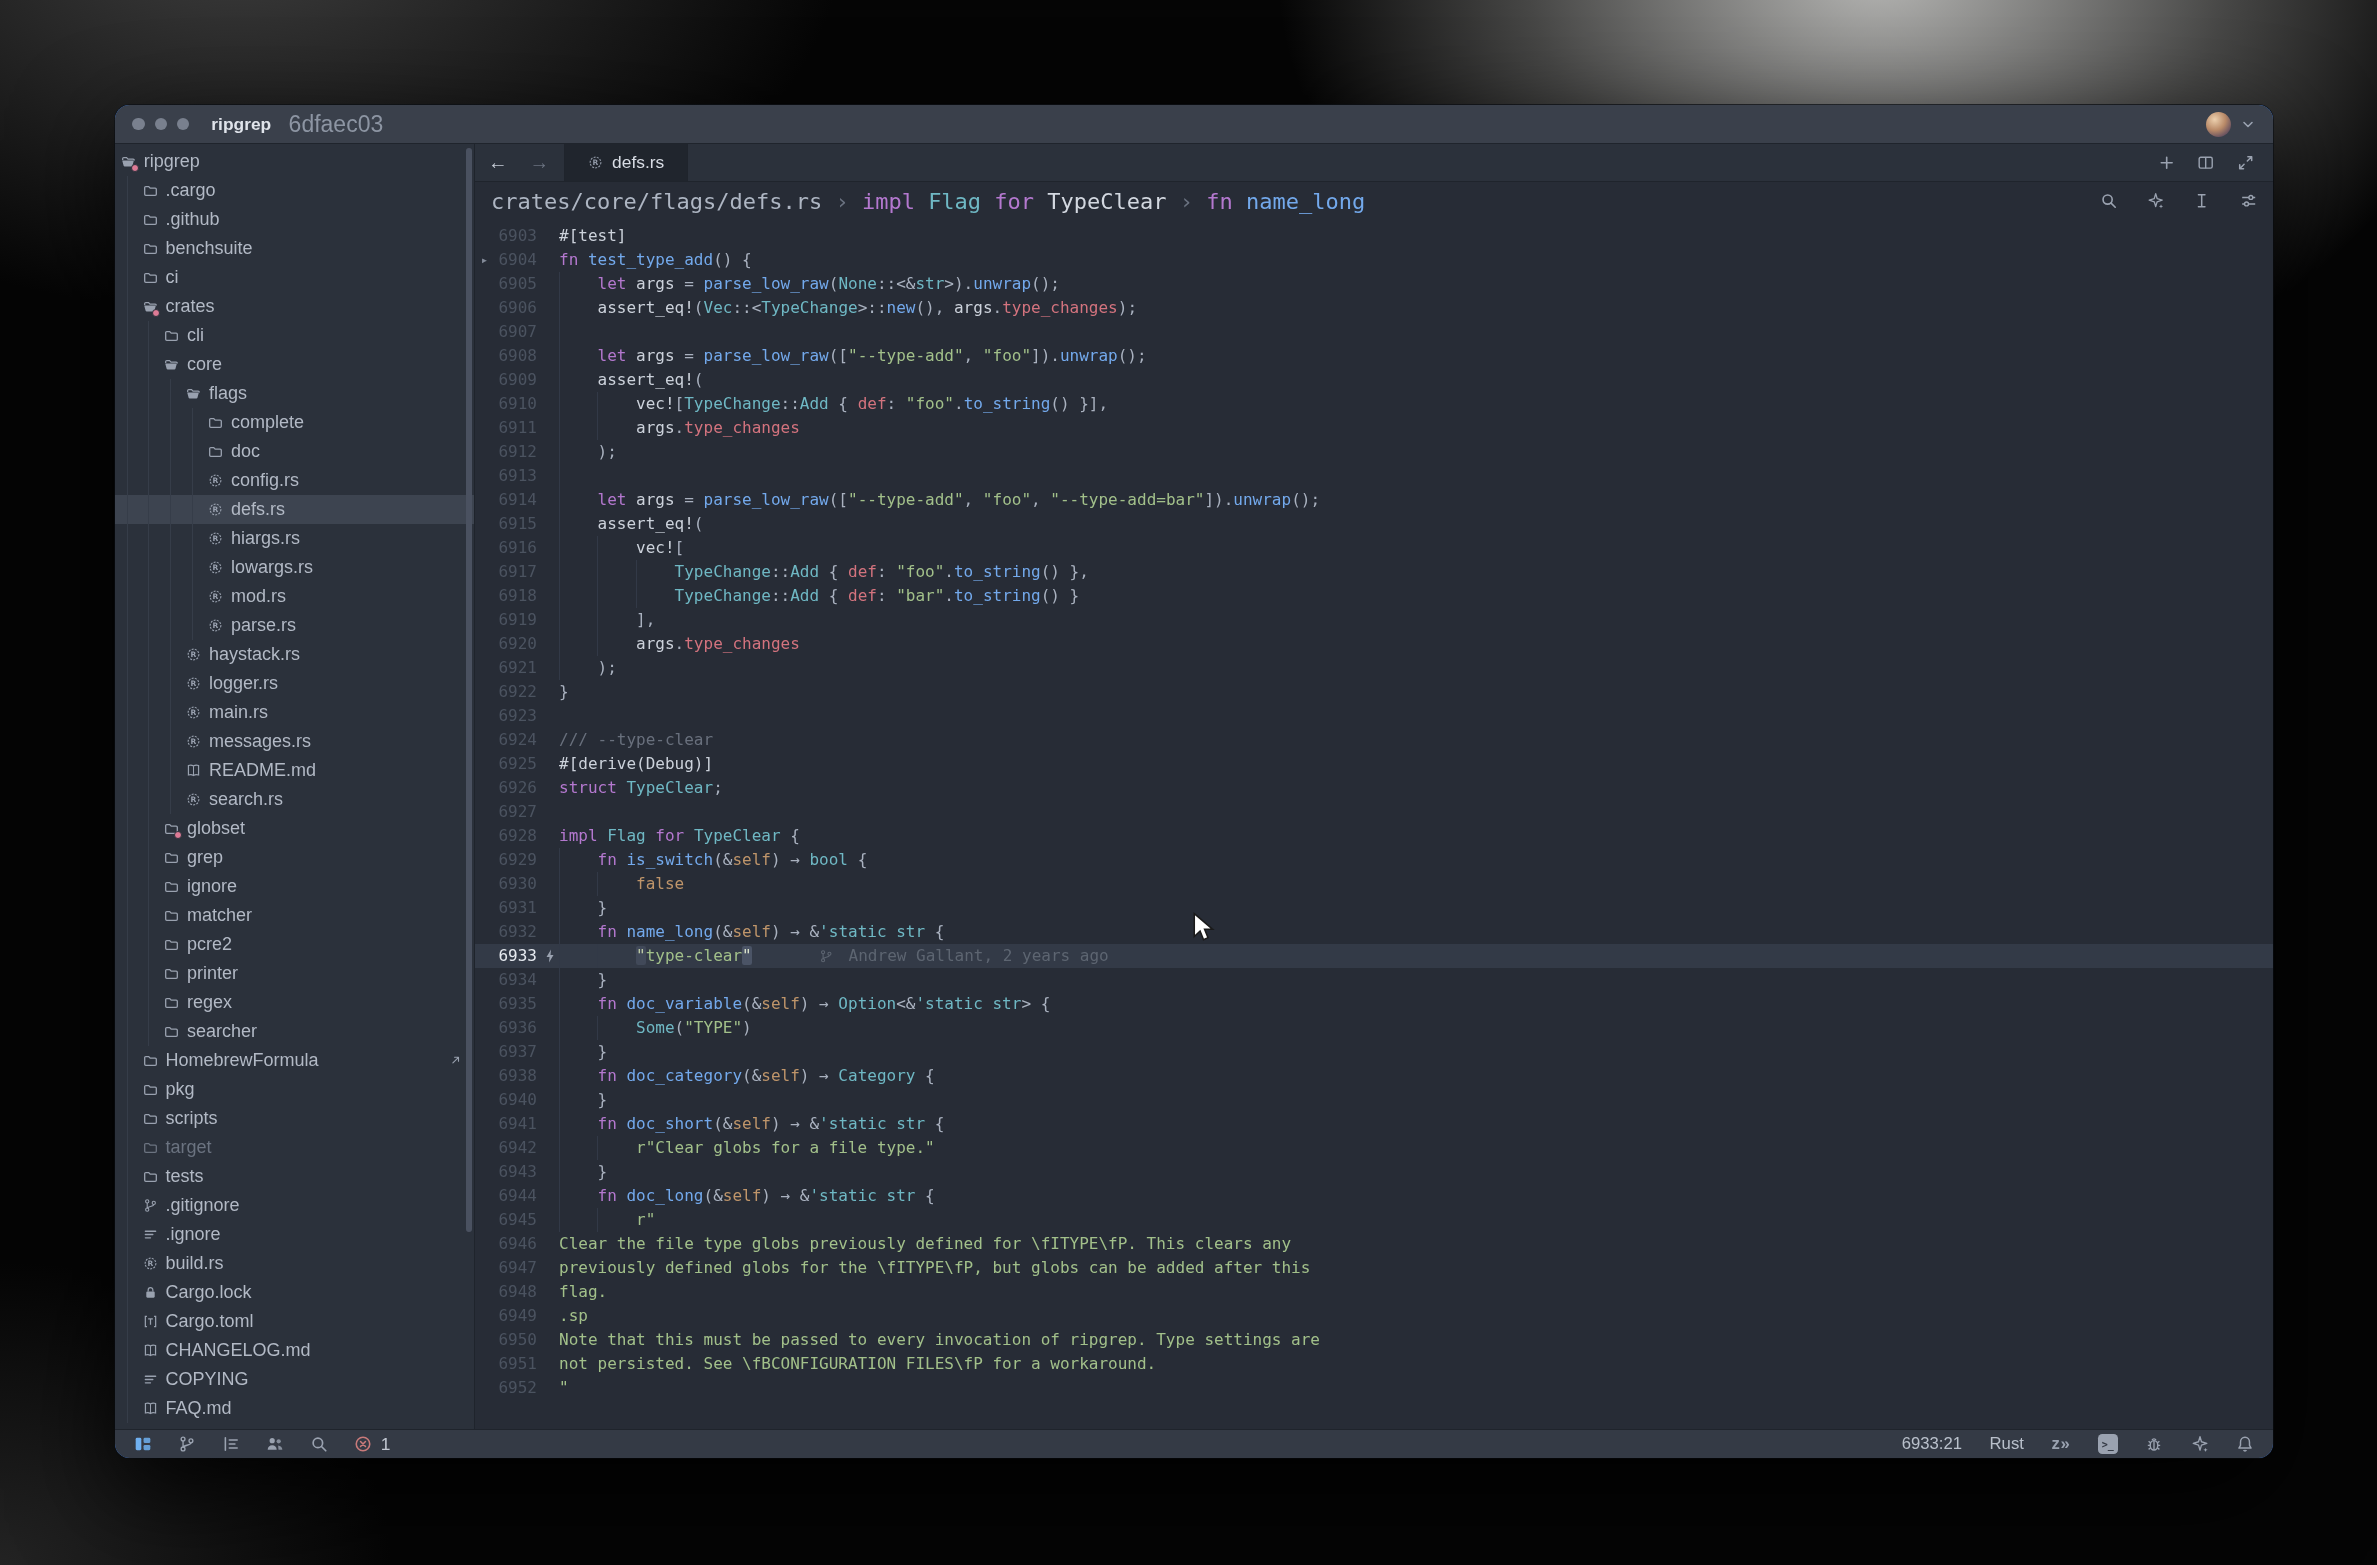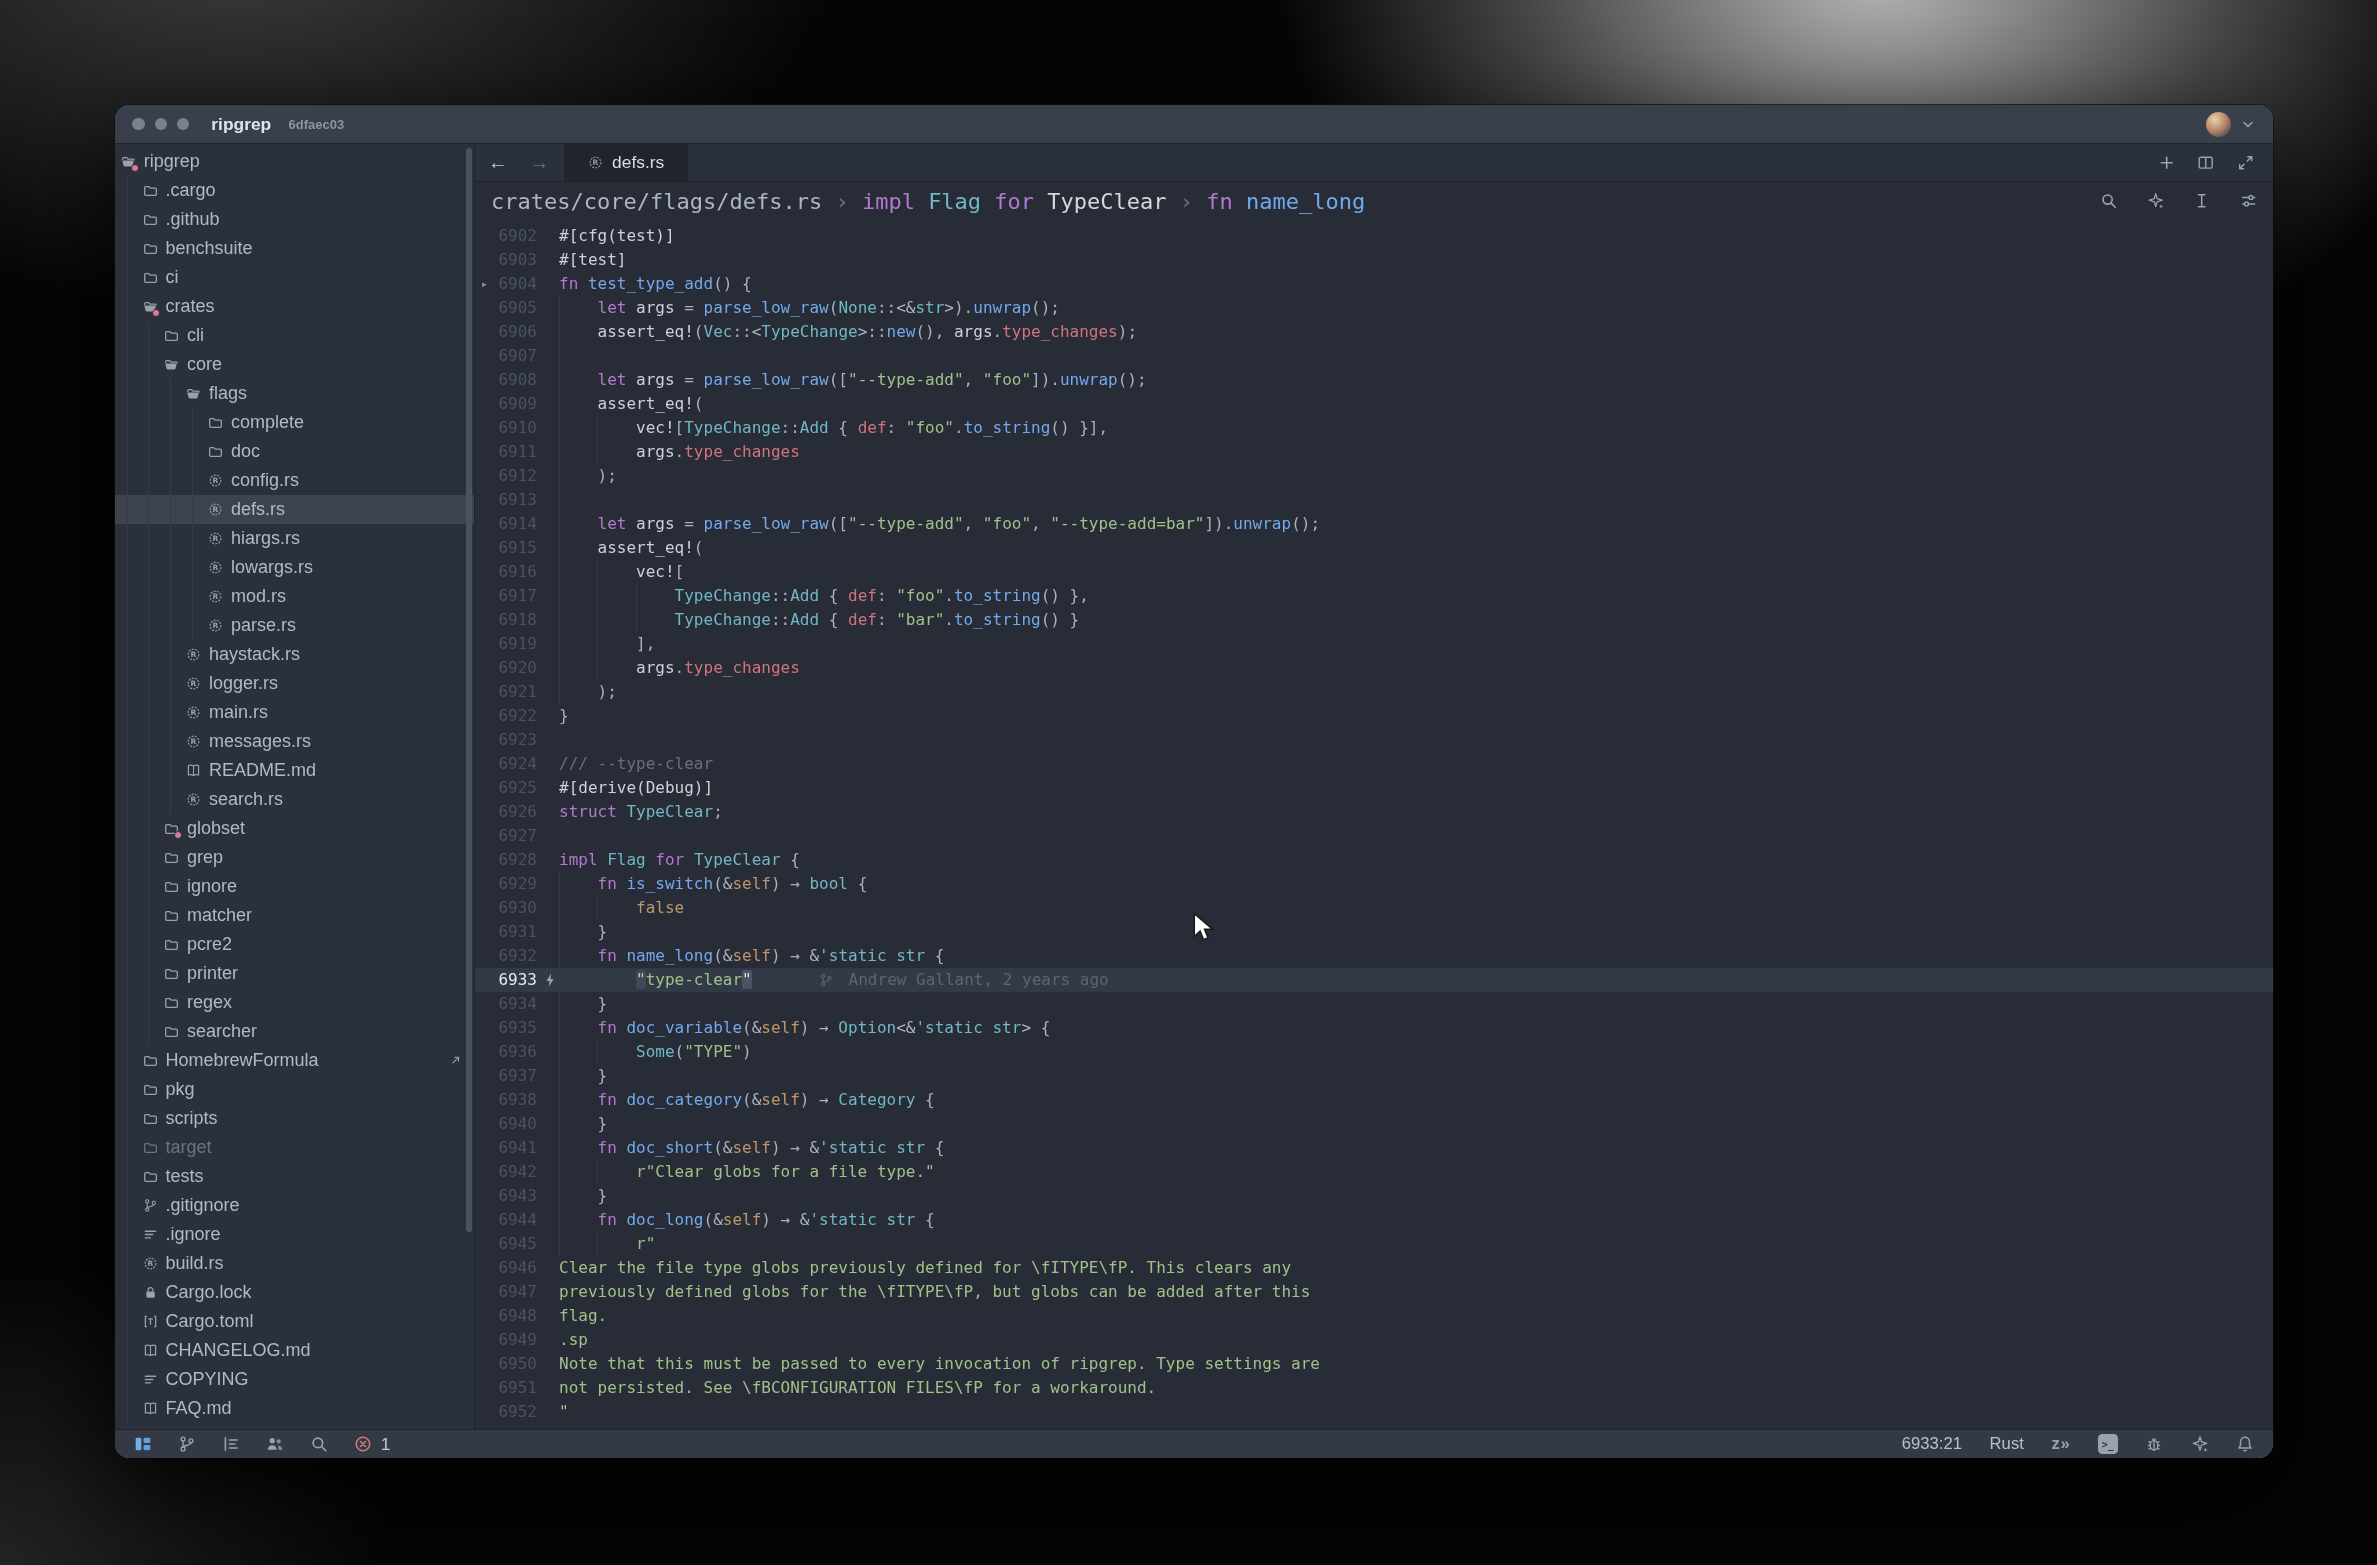--- a/index.html
+++ b/index.html
@@ -17,21 +17,21 @@
     position:absolute; left:115px; top:105px; width:2158px; height:1353px;
     border-radius:14.5px; overflow:hidden; display:flex; flex-direction:column;
     background:#3b82f6; box-shadow:0 33px 101px rgba(0,0,0,.85), 0 0 0 0.7px #11151b;
   }
   
   .titlebar { height:39px; flex:0 0 39px; background:#3a404b; border-bottom:0.7px solid #1f242c;
     display:flex; align-items:center; padding:0 17.4px; }
   .lights { display:flex; gap:10px; margin-right:22px; }
   .light { width:12.3px; height:12.3px; border-radius:50%; background:#79808e; }
   .wtitle { font-size:17.4px; font-weight:700; color:#e0e4eb; }
-  .wcommit { font-size:13px; color:#8d95a3; margin-left:17.4px; font-weight:700; }
+  .wcommit { font-size:23px; color:#8d95a3; margin-left:17.4px; font-weight:400; }
   .tb-right { margin-left:auto; display:flex; align-items:center; gap:8.7px; }
   .avatar { width:25px; height:25px; border-radius:50%;
     background:radial-gradient(circle at 35% 30%, #ecd0ae, #b98a68 45%, #6d5560 75%, #44404e); }
   .chev { color:#9aa2b0; font-size:14.5px; display:flex; }
   .chev svg { width:16px; height:16px; }
   
   .main { flex:1 1 auto; display:flex; min-height:0; }
   .panel { width:360px; flex:0 0 360px; background:#2b313b; border-right:0.7px solid #1f242c;
     position:relative; overflow:hidden; }
   .tree { position:absolute; inset:2.9px 0 0 0; }
@@ -666,21 +666,20 @@
               <svg viewBox="0 0 16 16">
                 <path d="M2 5h12M2 11h12" stroke="currentColor" fill="none" stroke-width="1.3"></path>
                 <circle cx="10" cy="5" r="1.8" fill="#2b313b" stroke="currentColor" stroke-width="1.3"></circle>
                 <circle cx="6" cy="11" r="1.8" fill="#2b313b" stroke="currentColor" stroke-width="1.3"></circle>
               </svg>
             </span>
         </div>
       </div>
 
       <div class="code">
-          <div class="cl"><span class="gut">6902</span><span class="toks"><span class="tk-x">#[cfg(test)]</span></span></div>
           <div class="cl"><span class="gut">6903</span><span class="toks"><span class="tk-x">#[test]</span></span></div>
           <div class="cl"><span class="gut">6904</span><span class="fold">▸</span><span class="toks"><span class="tk-k">fn </span><span class="tk-f">test_type_add</span><span class="tk-p">() {</span></span></div>
           <div class="cl"><i class="ig" style="left: 84px;"></i><span class="gut">6905</span><span class="toks"><span class="tk-x">    </span><span class="tk-k">let</span><span class="tk-x"> args </span><span class="tk-p">= </span><span class="tk-f">parse_low_raw</span><span class="tk-p">(</span><span class="tk-t">None</span><span class="tk-p">::&lt;&amp;</span><span class="tk-t">str</span><span class="tk-p">&gt;).</span><span class="tk-f">unwrap</span><span class="tk-p">();</span></span></div>
           <div class="cl"><i class="ig" style="left: 84px;"></i><span class="gut">6906</span><span class="toks"><span class="tk-x">    assert_eq!</span><span class="tk-p">(</span><span class="tk-t">Vec</span><span class="tk-p">::&lt;</span><span class="tk-t">TypeChange</span><span class="tk-p">&gt;::</span><span class="tk-f">new</span><span class="tk-p">(), </span><span class="tk-x">args</span><span class="tk-p">.</span><span class="tk-r">type_changes</span><span class="tk-p">);</span></span></div>
           <div class="cl"><i class="ig" style="left: 84px;"></i><span class="gut">6907</span><span class="toks"></span></div>
           <div class="cl"><i class="ig" style="left: 84px;"></i><span class="gut">6908</span><span class="toks"><span class="tk-x">    </span><span class="tk-k">let</span><span class="tk-x"> args </span><span class="tk-p">= </span><span class="tk-f">parse_low_raw</span><span class="tk-p">([</span><span class="tk-s">"--type-add"</span><span class="tk-p">, </span><span class="tk-s">"foo"</span><span class="tk-p">]).</span><span class="tk-f">unwrap</span><span class="tk-p">();</span></span></div>
           <div class="cl"><i class="ig" style="left: 84px;"></i><span class="gut">6909</span><span class="toks"><span class="tk-x">    assert_eq!</span><span class="tk-p">(</span></span></div>
           <div class="cl"><i class="ig" style="left: 84px;"></i><i class="ig" style="left: 122px;"></i><span class="gut">6910</span><span class="toks"><span class="tk-x">        vec!</span><span class="tk-p">[</span><span class="tk-t">TypeChange</span><span class="tk-p">::</span><span class="tk-t">Add</span><span class="tk-p"> { </span><span class="tk-r">def</span><span class="tk-p">: </span><span class="tk-s">"foo"</span><span class="tk-p">.</span><span class="tk-f">to_string</span><span class="tk-p">() }],</span></span></div>
           <div class="cl"><i class="ig" style="left: 84px;"></i><i class="ig" style="left: 122px;"></i><span class="gut">6911</span><span class="toks"><span class="tk-x">        args</span><span class="tk-p">.</span><span class="tk-r">type_changes</span></span></div>
           <div class="cl"><i class="ig" style="left: 84px;"></i><span class="gut">6912</span><span class="toks"><span class="tk-x">    </span><span class="tk-p">);</span></span></div>

